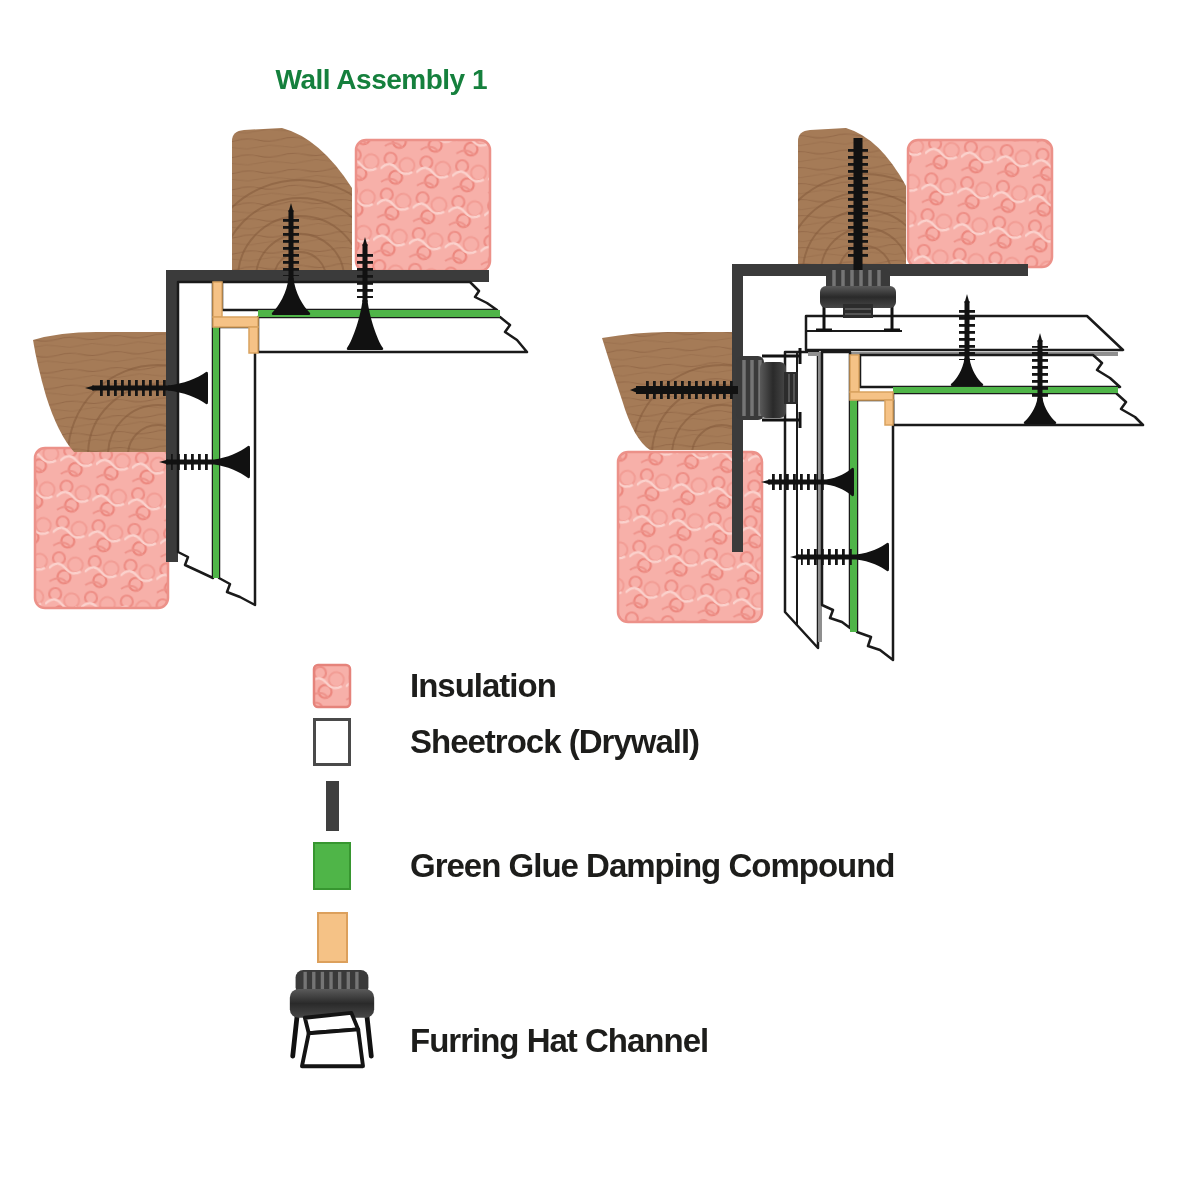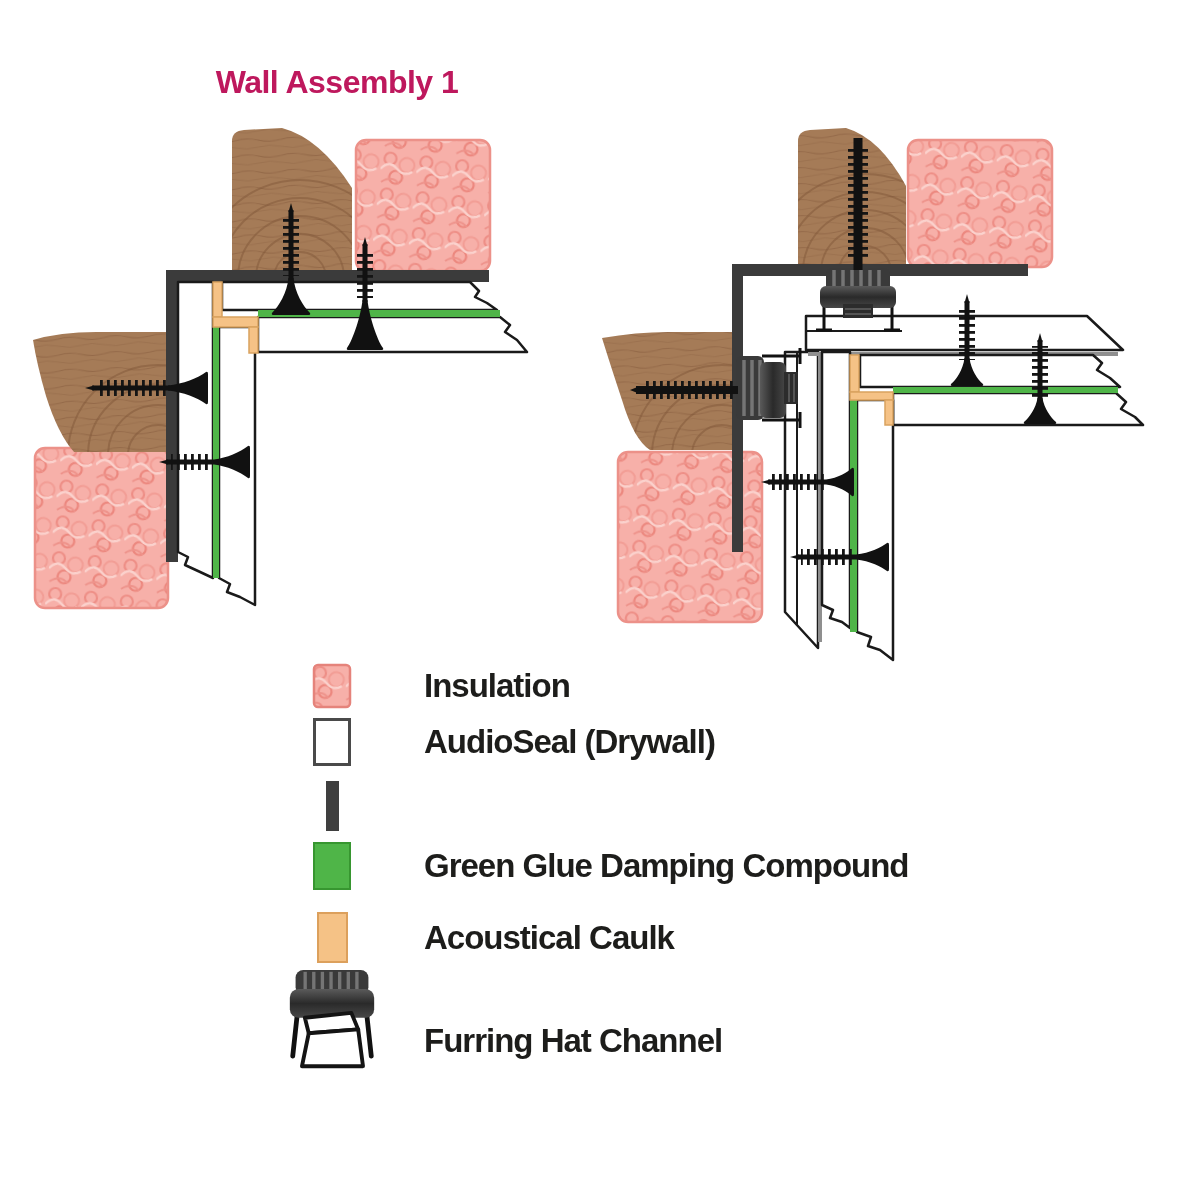--- a/index.html
+++ b/index.html
@@ -1,26 +1,26 @@
 <!DOCTYPE html>
 <html><head>
 <meta charset="utf-8">
 <style>
   html,body{margin:0;padding:0;background:#ffffff;}
   .canvas{position:relative;width:1200px;height:1200px;background:#ffffff;overflow:hidden;
           font-family:"Liberation Sans", sans-serif;color:#1d1d1b;}
-  .asm-title{position:absolute;width:300px;text-align:center;font-size:32px;font-weight:bold;
-             letter-spacing:-0.5px;color:#be185d;}
+  .asm-title{position:absolute;width:300px;text-align:right;font-size:28px;font-weight:bold;
+             letter-spacing:-0.5px;color:#15803d;}
   #title1{left:187px;top:64px;}
   #title2{left:710px;top:64px;}
   .diagram-svg{position:absolute;left:0;top:0;}
   .legend{position:absolute;left:0;top:0;width:1200px;height:0;}
   .legend-row{position:absolute;left:284px;display:flex;align-items:center;}
   .icon-cell{width:96px;display:flex;justify-content:center;align-items:center;flex:0 0 96px;}
-  .legend-label{margin-left:44px;font-size:33px;font-weight:bold;letter-spacing:-1px;
+  .legend-label{margin-left:30px;font-size:33px;font-weight:bold;letter-spacing:-1px;
                 white-space:nowrap;color:#1d1d1b;}
   .legend-label sup{font-size:0.55em;vertical-align:super;line-height:0;}
   .swatch-sheetrock{width:32px;height:42px;background:#ffffff;border:3px solid #4a4a4a;}
   .swatch-audioseal{width:13px;height:50px;background:#3f3f3f;}
   .swatch-green{width:34px;height:44px;background:#4fb548;border:2px solid #379630;}
   .swatch-caulk{width:27px;height:47px;background:#f5c286;border:2px solid #dca05c;}
 </style>
 </head>
 <body>
 
@@ -272,41 +272,40 @@
           <rect x="2" y="2" width="36" height="42" rx="4" fill="url(#insp)" stroke="#e5837b" stroke-width="2.5"></rect>
         </svg>
       </div>
       <span class="legend-label">Insulation</span>
     </div>
 
     <div class="legend-row" style="top:718px">
       <div class="icon-cell">
         <div class="swatch-sheetrock"></div>
       </div>
-      <span class="legend-label">AudioSeal (Drywall)</span>
+      <span class="legend-label">Sheetrock (Drywall)</span>
     </div>
 
     <div class="legend-row" style="top:781px">
       <div class="icon-cell">
         <div class="swatch-audioseal"></div>
       </div>
     </div>
 
     <div class="legend-row" style="top:842px">
       <div class="icon-cell">
         <div class="swatch-green"></div>
       </div>
       <span class="legend-label">Green Glue Damping Compound</span>
     </div>
 
     <div class="legend-row" style="top:912px">
       <div class="icon-cell">
         <div class="swatch-caulk"></div>
       </div>
-      <span class="legend-label">Acoustical Caulk</span>
     </div>
 
     <div class="legend-row" style="top:968px">
       <div class="icon-cell">
         <svg width="96" height="92" viewBox="0 0 100 96">
           <path d="M14,46 L9,92 M86,46 L91,92" stroke="#111" stroke-width="5" stroke-linecap="round" fill="none"></path>
           <rect x="12" y="2" width="76" height="26" rx="8" fill="#3a3a3a"></rect>
           <g stroke="#757575" stroke-width="3.5">
             <line x1="22" y1="4" x2="22" y2="23"></line>
               <line x1="31" y1="4" x2="31" y2="23"></line>

